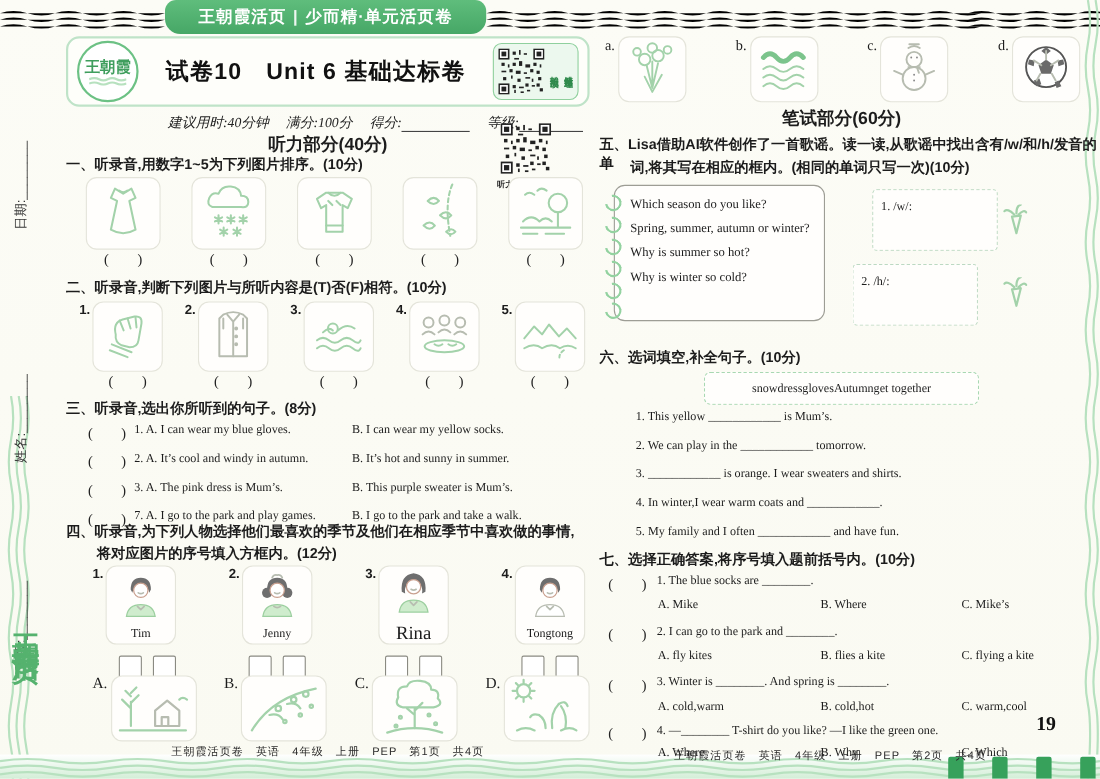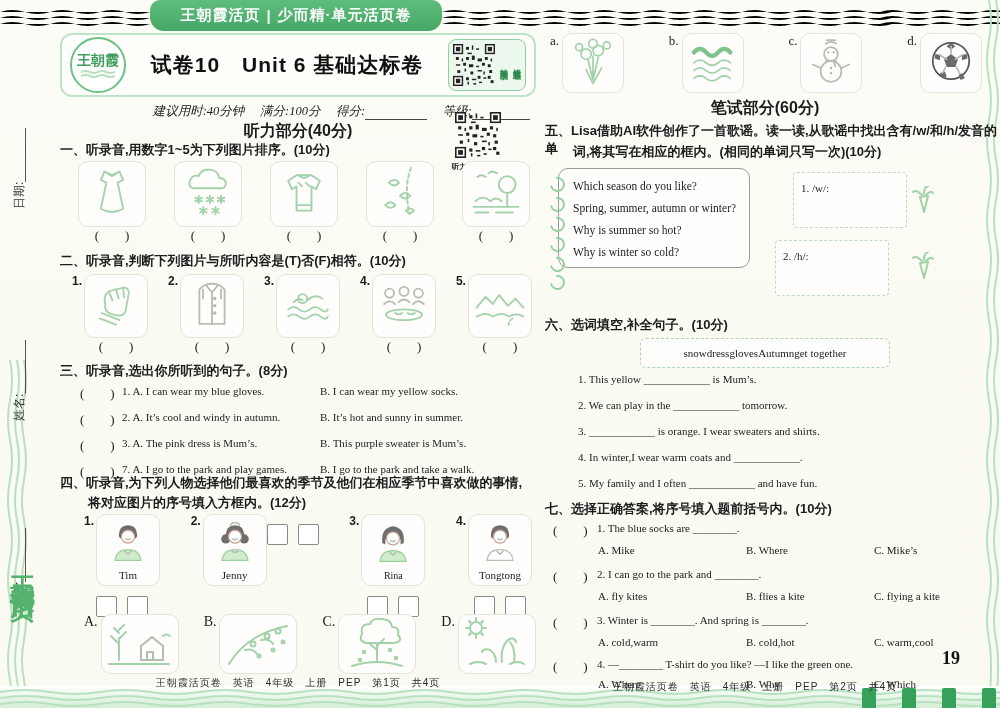--- a/index.html
+++ b/index.html
@@ -339,40 +339,40 @@
       <span class="en">B. I go to the park and take a walk.</span>
     </div>
   </div>
 
   <div class="abs ct" style="left:60px;top:474px">四、听录音,为下列人物选择他们最喜欢的季节及他们在相应季节中喜欢做的事情,</div>
   <div class="abs ct" style="left:88px;top:494px">将对应图片的序号填入方框内。(12分)</div>
 
   <div class="abs" style="left:84px;top:514px;width:448px;display:flex;justify-content:space-between">
     <div style="display:flex">
       <span class="ct" style="font-size:12px;margin-right:2px">1.</span>
-      <div style="display:flex;flex-direction:column;align-items:flex-start">
+      <div style="display:flex;flex-direction:column;align-items:flex-end">
         <div class="pic-box" style="width:62px;height:70px;flex-direction:column">
           <span><svg width="46" height="46" viewBox="0 0 60 60">
                 <path fill="#6e6e6e" d="M18 22 q0-14 12-14 q12 0 12 14 l-2 4 q-2-9-10-9 q-8 0-10 9 z"></path>
                 <circle cx="30" cy="23" r="8.5" fill="#fff" stroke="#c9a08f" stroke-width="1.5"></circle>
                 <path class="skg" d="M27 26 q3 2 6 0"></path>
                 <path fill="#cfeccd" stroke="#9ccf9f" stroke-width="1.5" d="M13 54 q2-14 17-14 q15 0 17 14 z"></path>
                 <path class="skg" d="M26 42 l4 4 4-4"></path>
               </svg></span>
           <span class="en" style="font-size:11px">Tim</span>
         </div>
         <div style="margin-top:10px;display:flex;gap:10px">
           <span class="sq"></span>
             <span class="sq"></span>
         </div>
       </div>
     </div>
     <div style="display:flex">
       <span class="ct" style="font-size:12px;margin-right:2px">2.</span>
-      <div style="display:flex;flex-direction:row;">
+      <div style="display:flex;flex-direction:column;align-items:center">
         <div class="pic-box" style="width:62px;height:70px;flex-direction:column">
           <span><svg width="46" height="46" viewBox="0 0 60 60">
                 <circle cx="18" cy="26" r="6" fill="#6e6e6e"></circle>
                 <circle cx="42" cy="26" r="6" fill="#6e6e6e"></circle>
                 <path fill="#6e6e6e" d="M18 22 q0-14 12-14 q12 0 12 14 l-2 4 q-2-9-10-9 q-8 0-10 9 z"></path>
                 <path class="skg" d="M24 8 q2-4 6-3 M30 5 q4-1 6 3"></path>
                 <circle cx="30" cy="23" r="8.5" fill="#fff" stroke="#c9a08f" stroke-width="1.5"></circle>
                 <path class="skg" d="M27 26 q3 2 6 0"></path>
                 <path fill="#cfeccd" stroke="#9ccf9f" stroke-width="1.5" d="M13 54 q2-14 17-14 q15 0 17 14 z"></path>
                 <path class="skg" d="M26 42 q4 3 8 0"></path>
@@ -389,21 +389,21 @@
       <span class="ct" style="font-size:12px;margin-right:2px">3.</span>
       <div style="display:flex;flex-direction:column;align-items:center">
         <div class="pic-box" style="width:62px;height:70px;flex-direction:column">
           <span><svg width="46" height="46" viewBox="0 0 60 60">
                 <path fill="#6e6e6e" d="M16 30 q-2-20 14-22 q16 2 14 22 l-4 2 q2-12-10-14 q-12 2-10 14 z"></path>
                 <circle cx="30" cy="24" r="8.5" fill="#fff" stroke="#c9a08f" stroke-width="1.5"></circle>
                 <path class="skg" d="M27 27 q3 2 6 0"></path>
                 <path fill="#cfeccd" stroke="#9ccf9f" stroke-width="1.5" d="M13 54 q2-14 17-14 q15 0 17 14 z"></path>
                 <path class="skg" d="M26 42 l4 4 4-4"></path>
               </svg></span>
-          <span class="en" style="font-size:10px">Rina</span>
+          <span class="en" style="font-size:17px">Rina</span>
         </div>
         <div style="margin-top:10px;display:flex;gap:10px">
           <span class="sq"></span>
             <span class="sq"></span>
         </div>
       </div>
     </div>
     <div style="display:flex">
       <span class="ct" style="font-size:12px;margin-right:2px">4.</span>
       <div style="display:flex;flex-direction:column;align-items:center">
@@ -529,21 +529,21 @@
             </svg></span>
       </div>
     </div>
   </div>
 
   <div class="abs ct" style="left:545px;top:98px;width:440px;text-align:center;font-size:16px">笔试部分(60分)</div>
 
   <div class="abs ct" style="left:545px;top:122px">五、Lisa借助AI软件创作了一首歌谣。读一读,从歌谣中找出含有/w/和/h/发音的单</div>
   <div class="abs ct" style="left:573px;top:143px">词,将其写在相应的框内。(相同的单词只写一次)(10分)</div>
 
-  <div class="abs" style="left:558px;top:168px;width:192px;height:100px;border:1.5px solid #9d9d95;border-radius:10px;background:#fffefc;padding:6px 6px 6px 14px;box-sizing:border-box">
+  <div class="abs" style="left:558px;top:168px;width:192px;height:124px;border:1.5px solid #9d9d95;border-radius:10px;background:#fffefc;padding:6px 6px 6px 14px;box-sizing:border-box">
     <span class="ring" style="top:8px"></span>
     <span class="ring" style="top:28px"></span>
     <span class="ring" style="top:48px"></span>
     <span class="ring" style="top:68px"></span>
     <span class="ring" style="top:88px"></span>
     <span class="ring" style="top:106px"></span>
     <div class="en" style="font-size:11.5px;line-height:22px">
       <div>Which season do you like?</div>
       <div>Spring, summer, autumn or winter?</div>
       <div>Why is summer so hot?</div>

